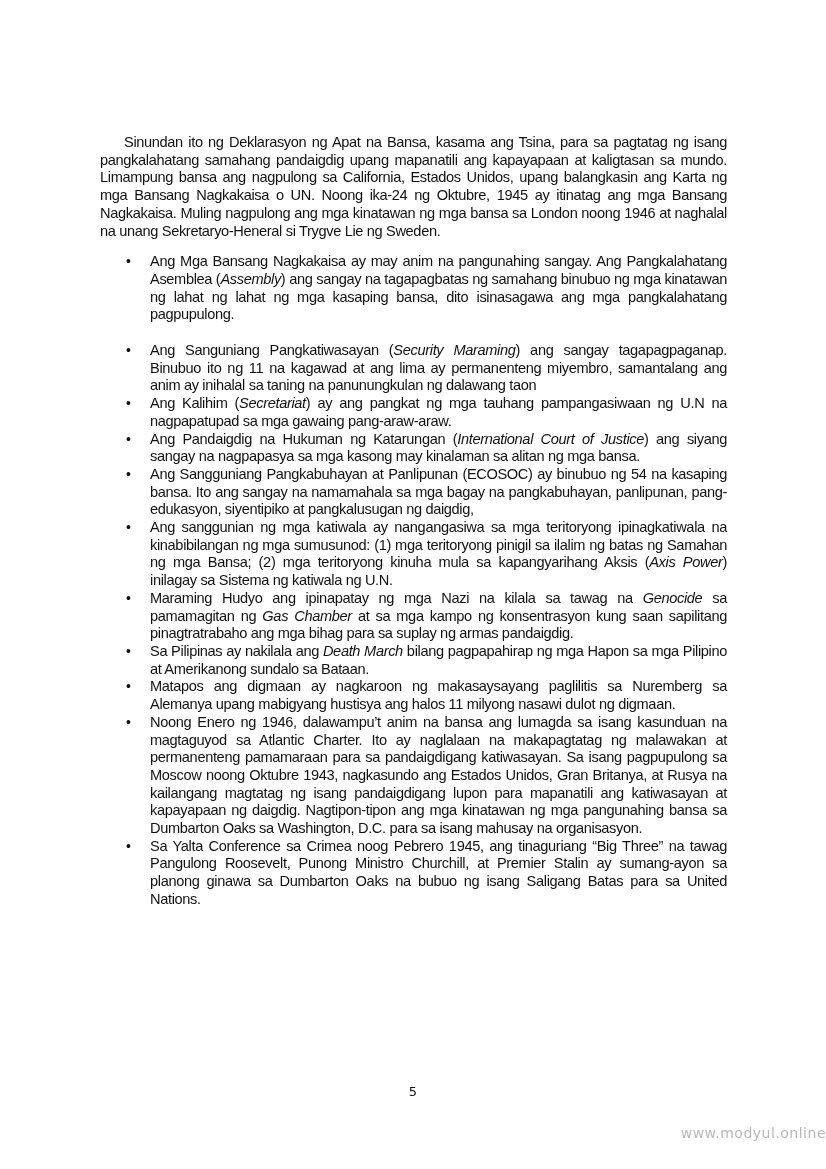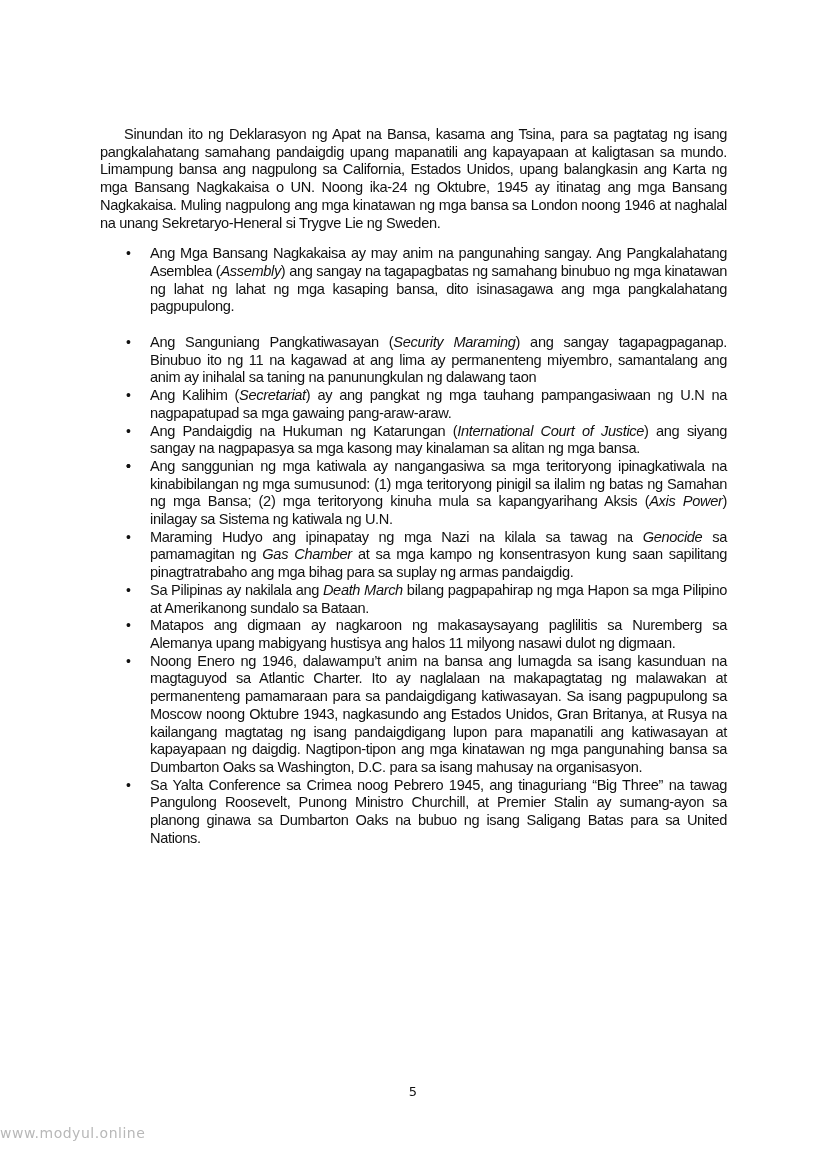--- a/index.html
+++ b/index.html
@@ -19,21 +19,21 @@
     left: 100px;
     top: 118px;
     width: 627px;
     font-family: "Liberation Sans", sans-serif;
     font-size: 14.6px;
     line-height: 17.7px;
     letter-spacing: -0.35px;
     word-spacing: 0px;
   }
   .intro {
-    margin: 8px 0 13px 0;
+    margin: 16px 0 13px 0;
     text-indent: 24px;
     text-align: justify;
   }
   ul.bullets {
     list-style: none;
     margin: 0;
     padding: 0;
   }
   ul.bullets li {
     position: relative;
@@ -58,21 +58,21 @@
     text-align: center;
     font-family: "DejaVu Sans", sans-serif;
     font-size: 13px;
     color: #111111;
   }
   .watermark {
     position: absolute;
     left: 0;
     width: 826px;
     top: 1125px;
-    text-align: left;
+    text-align: right;
     font-family: "DejaVu Sans", sans-serif;
     font-size: 14px;
     color: #b8b8b8;
     letter-spacing: 0.5px;
   }
 </style>
 </head>
 <body>
 
 <div class="page-content">
@@ -85,21 +85,21 @@
     <li>
       <span class="bullet">•</span><span>Ang Sanguniang Pangkatiwasayan (</span><em>Security Maraming</em><span>) ang sangay tagapagpaganap. Binubuo ito ng 11 na kagawad at ang lima ay permanenteng miyembro, samantalang ang anim ay inihalal sa taning na panunungkulan ng dalawang taon</span>
     </li>
     <li>
       <span class="bullet">•</span><span>Ang Kalihim (</span><em>Secretariat</em><span>) ay ang pangkat ng mga tauhang pampangasiwaan ng U.N na nagpapatupad sa mga gawaing pang-araw-araw.</span>
     </li>
     <li>
       <span class="bullet">•</span><span>Ang Pandaigdig na Hukuman ng Katarungan (</span><em>International Court of Justice</em><span>) ang siyang sangay na nagpapasya sa mga kasong may kinalaman sa alitan ng mga bansa.</span>
     </li>
     <li>
-      <span class="bullet">•</span>
+      <span class="bullet">•</span><span>Ang Sangguniang Pangkabuhayan at Panlipunan (ECOSOC) ay binubuo ng 54 na kasaping bansa. Ito ang sangay na namamahala sa mga bagay na pangkabuhayan, panlipunan, pang-edukasyon, siyentipiko at pangkalusugan ng daigdig,</span>
     </li>
     <li>
       <span class="bullet">•</span><span>Ang sanggunian ng mga katiwala ay nangangasiwa sa mga teritoryong ipinagkatiwala na kinabibilangan ng mga sumusunod: (1) mga teritoryong pinigil sa ilalim ng batas ng Samahan ng mga Bansa; (2) mga teritoryong kinuha mula sa kapangyarihang Aksis (</span><em>Axis Power</em><span>)  inilagay sa Sistema ng katiwala ng U.N.</span>
     </li>
     <li>
       <span class="bullet">•</span><span>Maraming Hudyo ang ipinapatay ng mga Nazi na kilala sa tawag na </span><em>Genocide</em><span> sa pamamagitan ng </span><em>Gas Chamber</em><span> at sa mga kampo ng konsentrasyon kung saan sapilitang pinagtratrabaho ang mga bihag para sa suplay ng armas pandaigdig.</span>
     </li>
     <li>
       <span class="bullet">•</span><span>Sa Pilipinas ay nakilala ang </span><em>Death March</em><span> bilang pagpapahirap ng mga Hapon sa mga Pilipino at Amerikanong sundalo sa Bataan.</span>
     </li>

